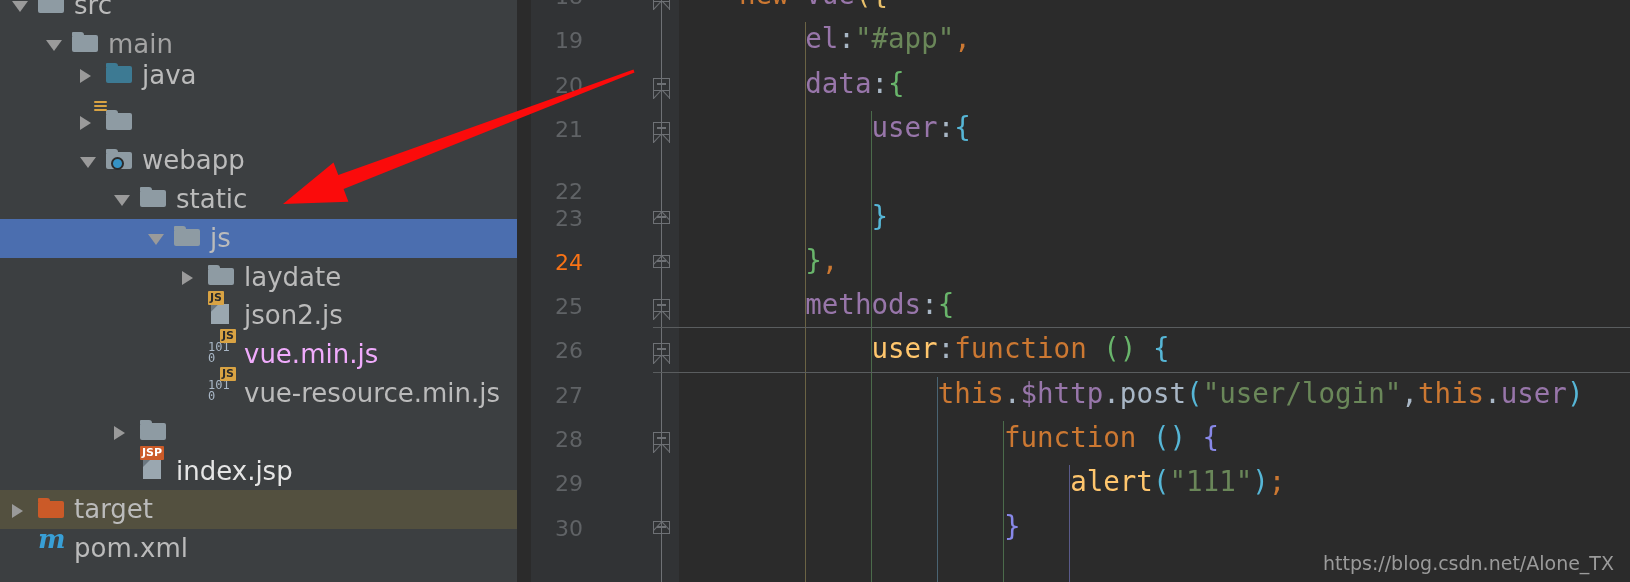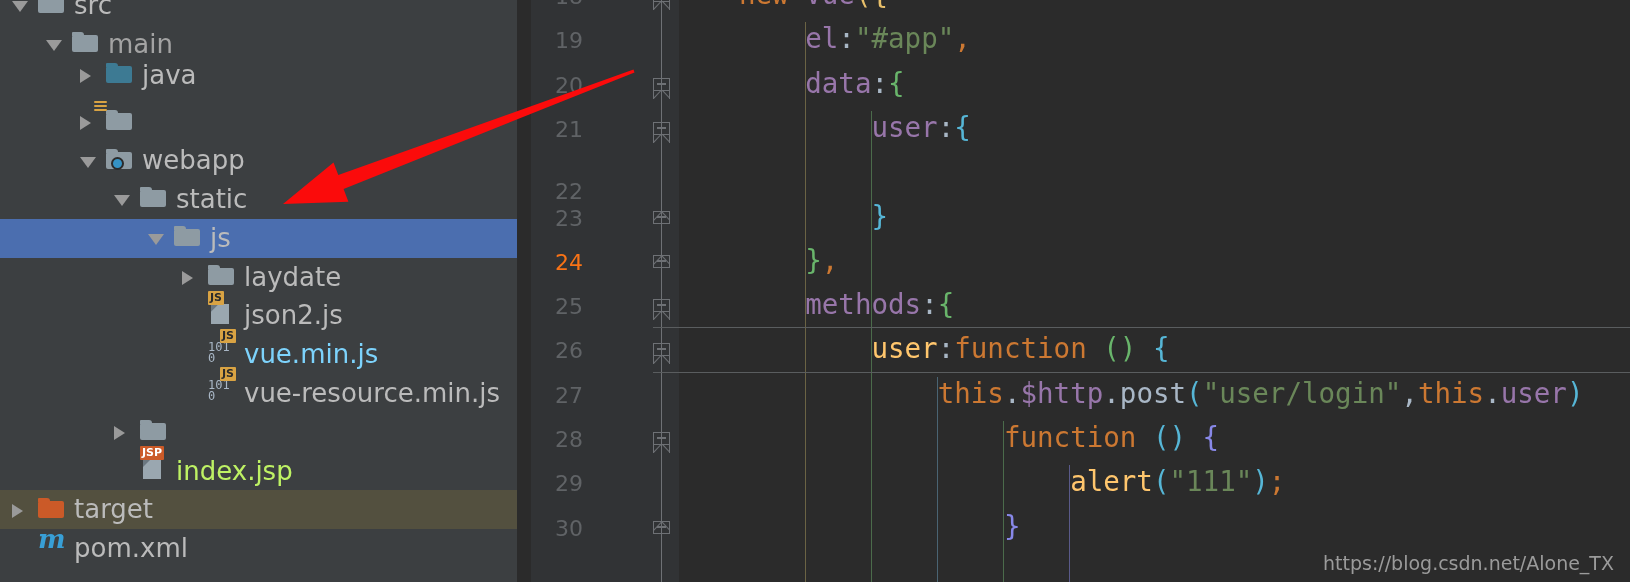--- a/index.html
+++ b/index.html
@@ -210,33 +210,33 @@
         <span class="twisty closed" style="left: 182px;"></span>
         <span class="ico" style="left: 208px;"><span class="folder"><span class="folder-tab" style="background: rgb(142, 155, 163);"></span><span class="folder-body" style="background: rgb(142, 155, 163);"></span></span></span>
         <span class="lbl" style="left: 244px; color: rgb(187, 187, 187);">laydate</span>
       </div>
       <div class="row" style="position: absolute; left: 0px; right: 0px; top: 296.4px;">
         <span class="ico" style="left: 208px;"><span class="page"><span class="page-body"></span><span class="page-fold"></span><span class="badge js" style="background: rgb(217, 163, 67);">JS</span></span></span>
         <span class="lbl" style="left: 244px; color: rgb(187, 187, 187);">json2.js</span>
       </div>
       <div class="row" style="position: absolute; left: 0px; right: 0px; top: 335.2px;">
         <span class="ico" style="left: 208px;"><span class="minified"><span class="bits">101<br>0</span><span class="badge js" style="background: rgb(217, 163, 67);">JS</span></span></span>
-        <span class="lbl" style="left: 244px; color: #7dd3fc;">vue.min.js</span>
+        <span class="lbl" style="left: 244px; color: #f0abfc;">vue.min.js</span>
       </div>
       <div class="row" style="position: absolute; left: 0px; right: 0px; top: 374px;">
         <span class="ico" style="left: 208px;"><span class="minified"><span class="bits">101<br>0</span><span class="badge js" style="background: rgb(217, 163, 67);">JS</span></span></span>
         <span class="lbl" style="left: 244px; color: rgb(187, 187, 187);">vue-resource.min.js</span>
       </div>
       <div class="row" style="position: absolute; left: 0px; right: 0px; top: 412.8px;">
         <span class="twisty closed" style="left: 114px;"></span>
         <span class="ico" style="left: 140px;"><span class="folder"><span class="folder-tab" style="background: rgb(142, 155, 163);"></span><span class="folder-body" style="background: rgb(142, 155, 163);"></span></span></span>
       </div>
       <div class="row" style="position: absolute; left: 0px; right: 0px; top: 451.6px;">
         <span class="ico" style="left: 140px;"><span class="page"><span class="page-body"></span><span class="page-fold"></span><span class="badge jsp" style="background: rgb(203, 90, 40);">JSP</span></span></span>
-        <span class="lbl" style="left: 176px; color: #bef264;">index.jsp</span>
+        <span class="lbl" style="left: 176px; color: #e5e5e5;">index.jsp</span>
       </div>
       <div class="row excluded" style="position: absolute; left: 0px; right: 0px; top: 490.4px;">
         <span class="twisty closed" style="left: 12px;"></span>
         <span class="ico" style="left: 38px;"><span class="folder"><span class="folder-tab" style="background: rgb(203, 90, 40);"></span><span class="folder-body" style="background: rgb(203, 90, 40);"></span></span></span>
         <span class="lbl" style="left: 74px; color: rgb(187, 187, 187);">target</span>
       </div>
       <div class="row" style="position: absolute; left: 0px; right: 0px; top: 529.2px;">
         <span class="ico" style="left: 38px;">
           <span class="mvn" style="position: absolute; left: 0px; top: -17px; color: rgb(56, 159, 214);">m</span>
         </span>

